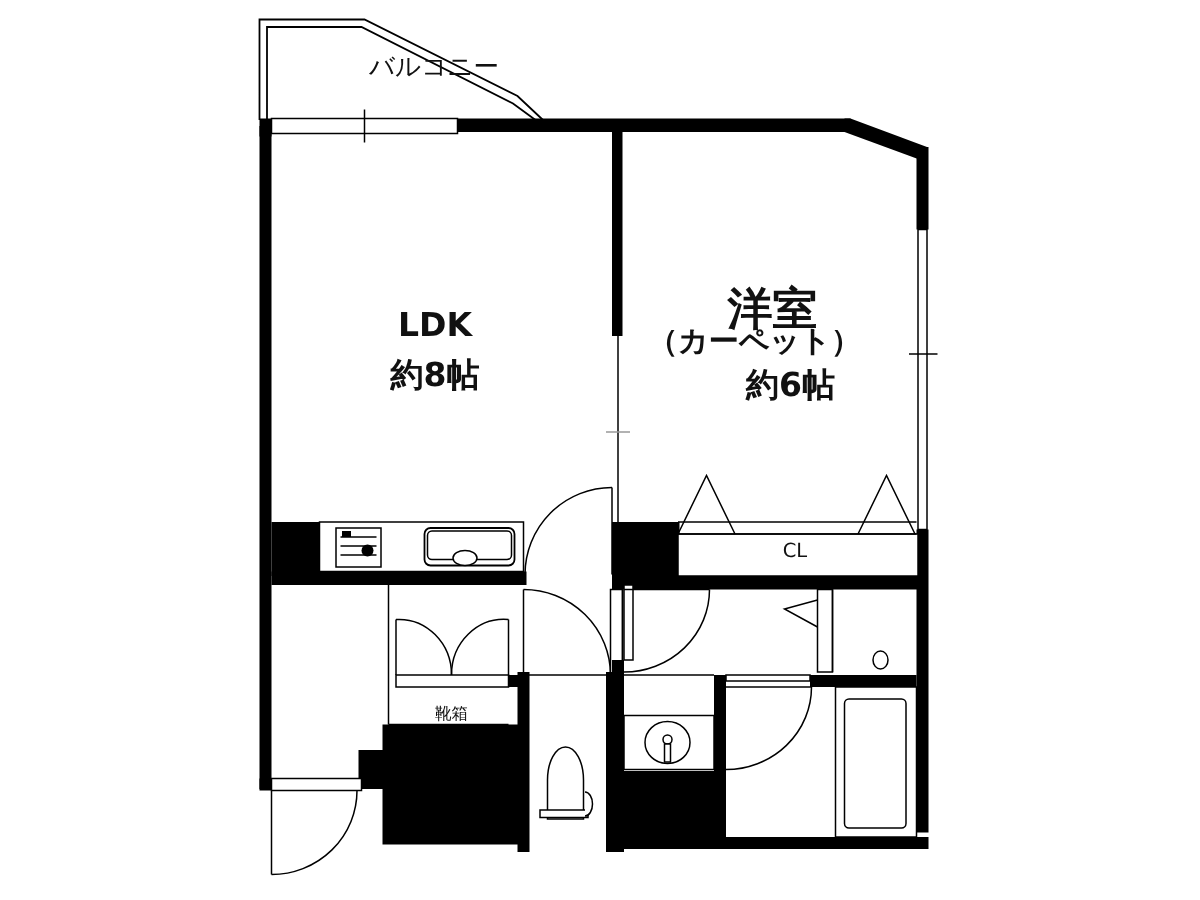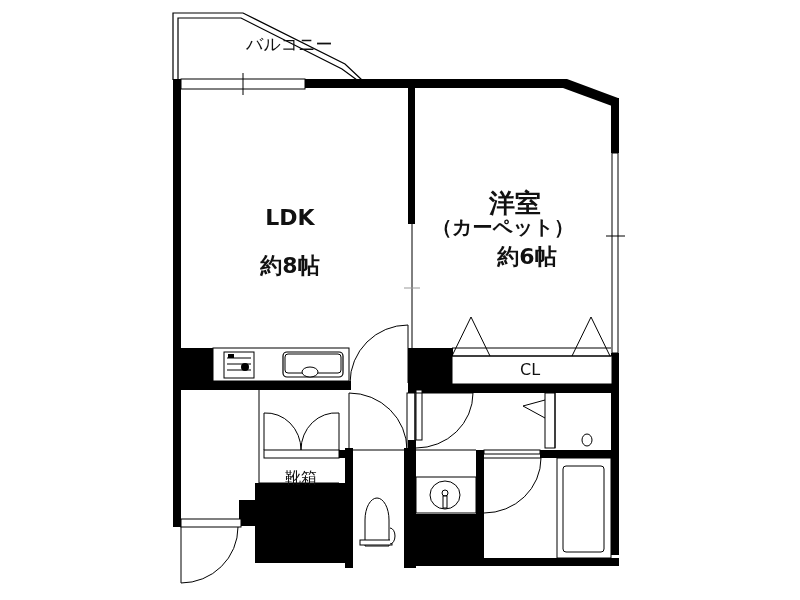--- a/index.html
+++ b/index.html
@@ -148,21 +148,21 @@
 
   <g fill="#fff" stroke="#000" stroke-width="1">
     <rect x="557" y="458" width="54" height="100"></rect>
     <rect x="563" y="466" width="41" height="86" rx="3"></rect>
   </g>
 </svg>
 
 <div class="label-plain" style="left:200px; top:33px; font-size:17px;margin-left:46px;">バルコニー</div>
 
 <div class="label" style="left:240px; top:205px; width:100px; font-size:22px;">LDK</div>
-<div class="label" style="left:240px; top:251px; width:100px; font-size:22px;">約8帖</div>
+<div class="label" style="left:240px; top:235px; width:100px; font-size:22px;">約8帖</div>
 
-<div class="label" style="left:440px; top:186px; width:150px; font-size:26px;">洋室</div>
+<div class="label" style="left:440px; top:186px; width:150px; font-size:30px;">洋室</div>
 <div class="label" style="left:413px; top:214px; width:180px; font-size:20px;">（カーペット）</div>
 <div class="label" style="left:452px; top:242px; width:150px; font-size:22px;">約6帖</div>
 
-<div class="label-plain" style="left:500px; top:360px; width:60px; font-size:16px;">CL</div>
+<div class="label-plain" style="left:500px; top:360px; width:60px; font-size:13px;">CL</div>
 
-<div class="label-plain" style="left:270px; top:468px; width:62px; font-size:16px;">靴箱</div>
+<div class="label-plain" style="left:270px; top:468px; width:62px; font-size:11px;">靴箱</div>
 
 </body></html>

